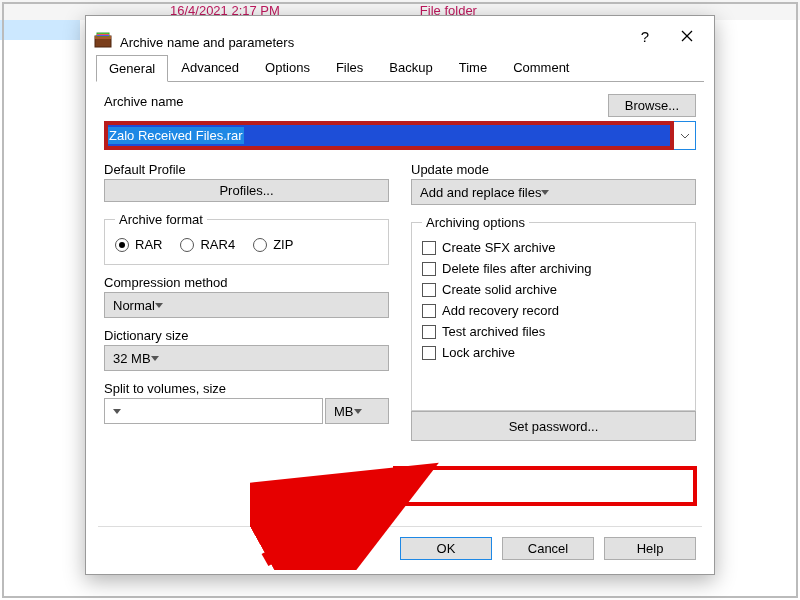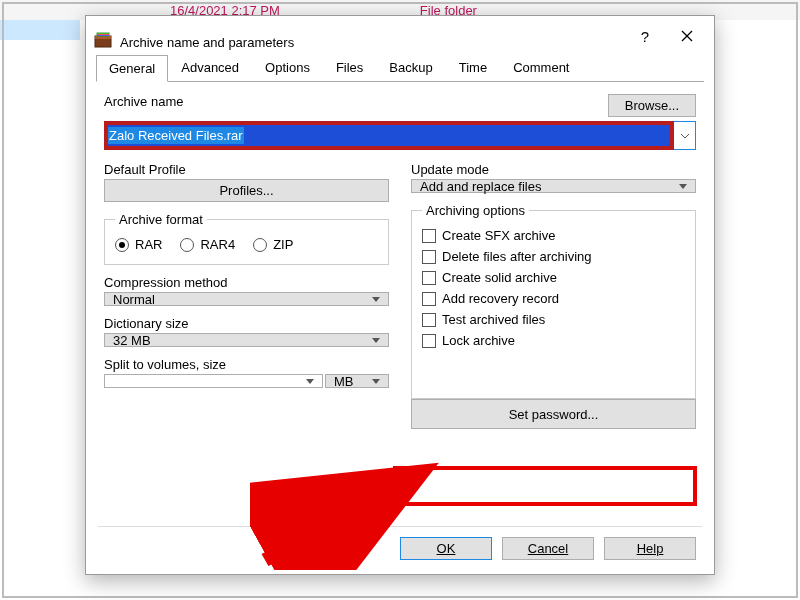--- a/index.html
+++ b/index.html
@@ -37,41 +37,41 @@
   .archive-input {
     flex: 1; border: 4px solid #b91c1c; padding: 3px 0; background: #1d4ed8;
   }
   .archive-input .sel { background: #1e88e5; color: #fff; padding: 1px 1px; }
   .dd-btn { width: 22px; border: 1px solid #1e88e5; border-left: none; display: flex; align-items: center; justify-content: center; }
 
   .two-col { display: flex; gap: 22px; }
   .col { flex: 1; display: flex; flex-direction: column; }
 
   .combo {
-    display: flex; align-items: center; justify-content: space-between;
-    background: #e1e1e1; border: 1px solid #adadad; padding: 3px 8px; height: 14px;
+    display: flex; align-items: center; 
+    background: #e1e1e1; border: 1px solid #adadad; padding: 3px 8px; height: 26px;
   }
   .combo .chev { width: 0; height: 0; border-left: 4px solid transparent; border-right: 4px solid transparent; border-top: 5px solid #555; }
 
   fieldset { border: 1px solid #ccc; padding: 8px 10px 10px 10px; margin: 0; }
   legend { padding: 0 4px; }
 
   .radio-row { display: flex; gap: 18px; align-items: center; padding: 2px 0; }
   .radio { display: inline-flex; align-items: center; gap: 6px; }
   .radio .circ { width: 14px; height: 14px; border: 1px solid #555; border-radius: 50%; display: inline-flex; align-items: center; justify-content: center; background:#fff;}
   .radio .dot { width: 6px; height: 6px; background: #000; border-radius: 50%; }
 
   .checks { display: flex; flex-direction: column; gap: 6px; padding: 2px 0; }
   .check { display: inline-flex; align-items: center; gap: 6px; }
   .check .box { width: 14px; height: 14px; border: 1px solid #555; background: #fff; }
 
   .split-row { display: flex; gap: 2px; }
   .split-input { flex: 1; }
 
-  .footer { display: flex; justify-content: flex-end; gap: 10px; padding: 10px 18px 14px 0; text-decoration: underline; }
+  .footer { display: flex; justify-content: flex-end; gap: 10px; padding: 10px 18px 14px 0; }
   .footer .btn-std { width: 92px; text-align: center; }
   .btn-ok { border: 1px solid #1e88e5; }
 
   .highlight { position: absolute; border: 4px solid #e60000; pointer-events: none; }
   .arrow-svg { position: absolute; pointer-events: none; }
 
   .sect-gap { height: 10px; }
 </style>
 </head>
 <body>

